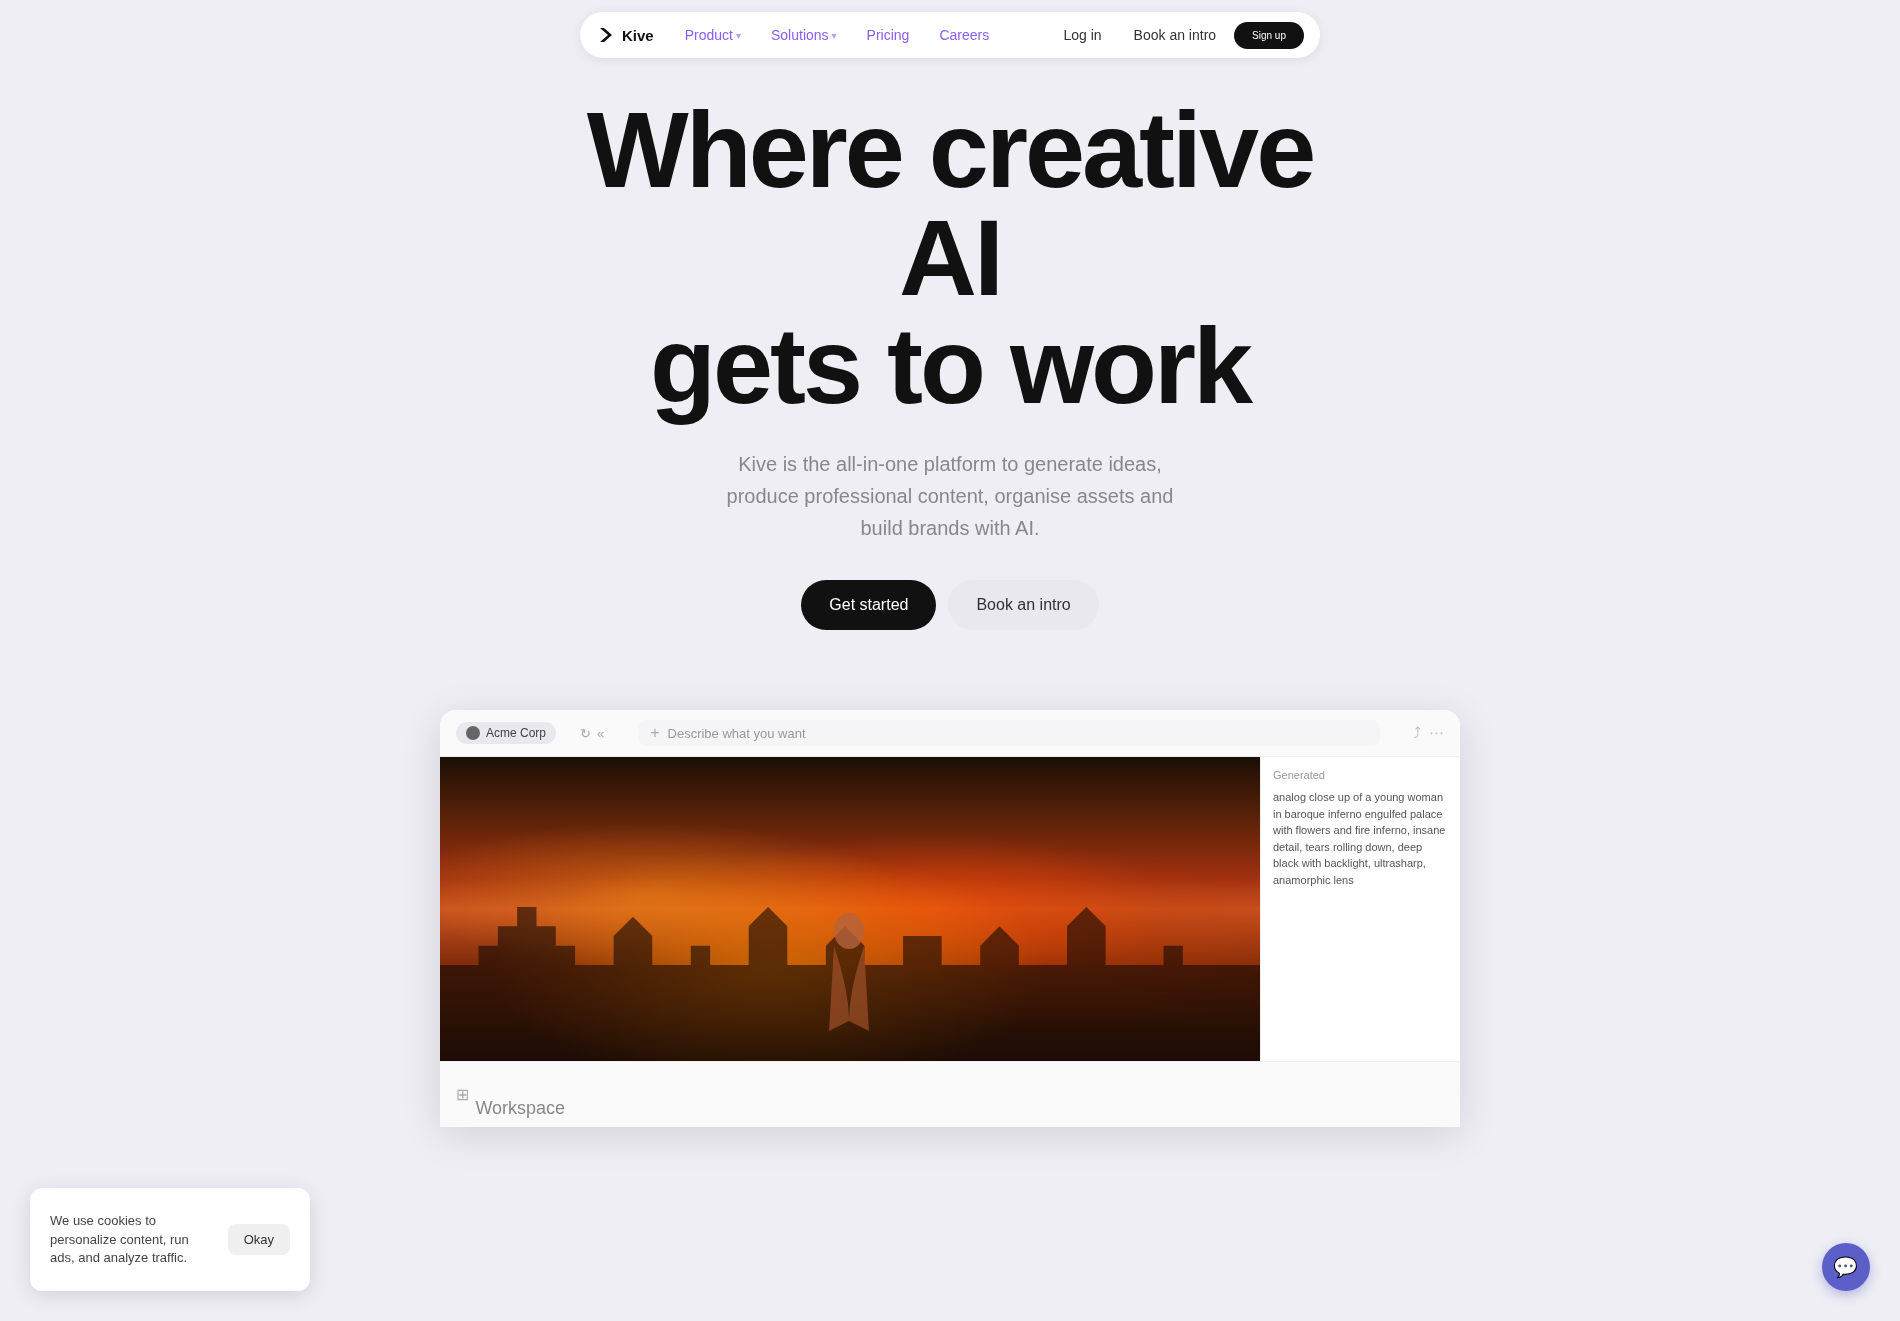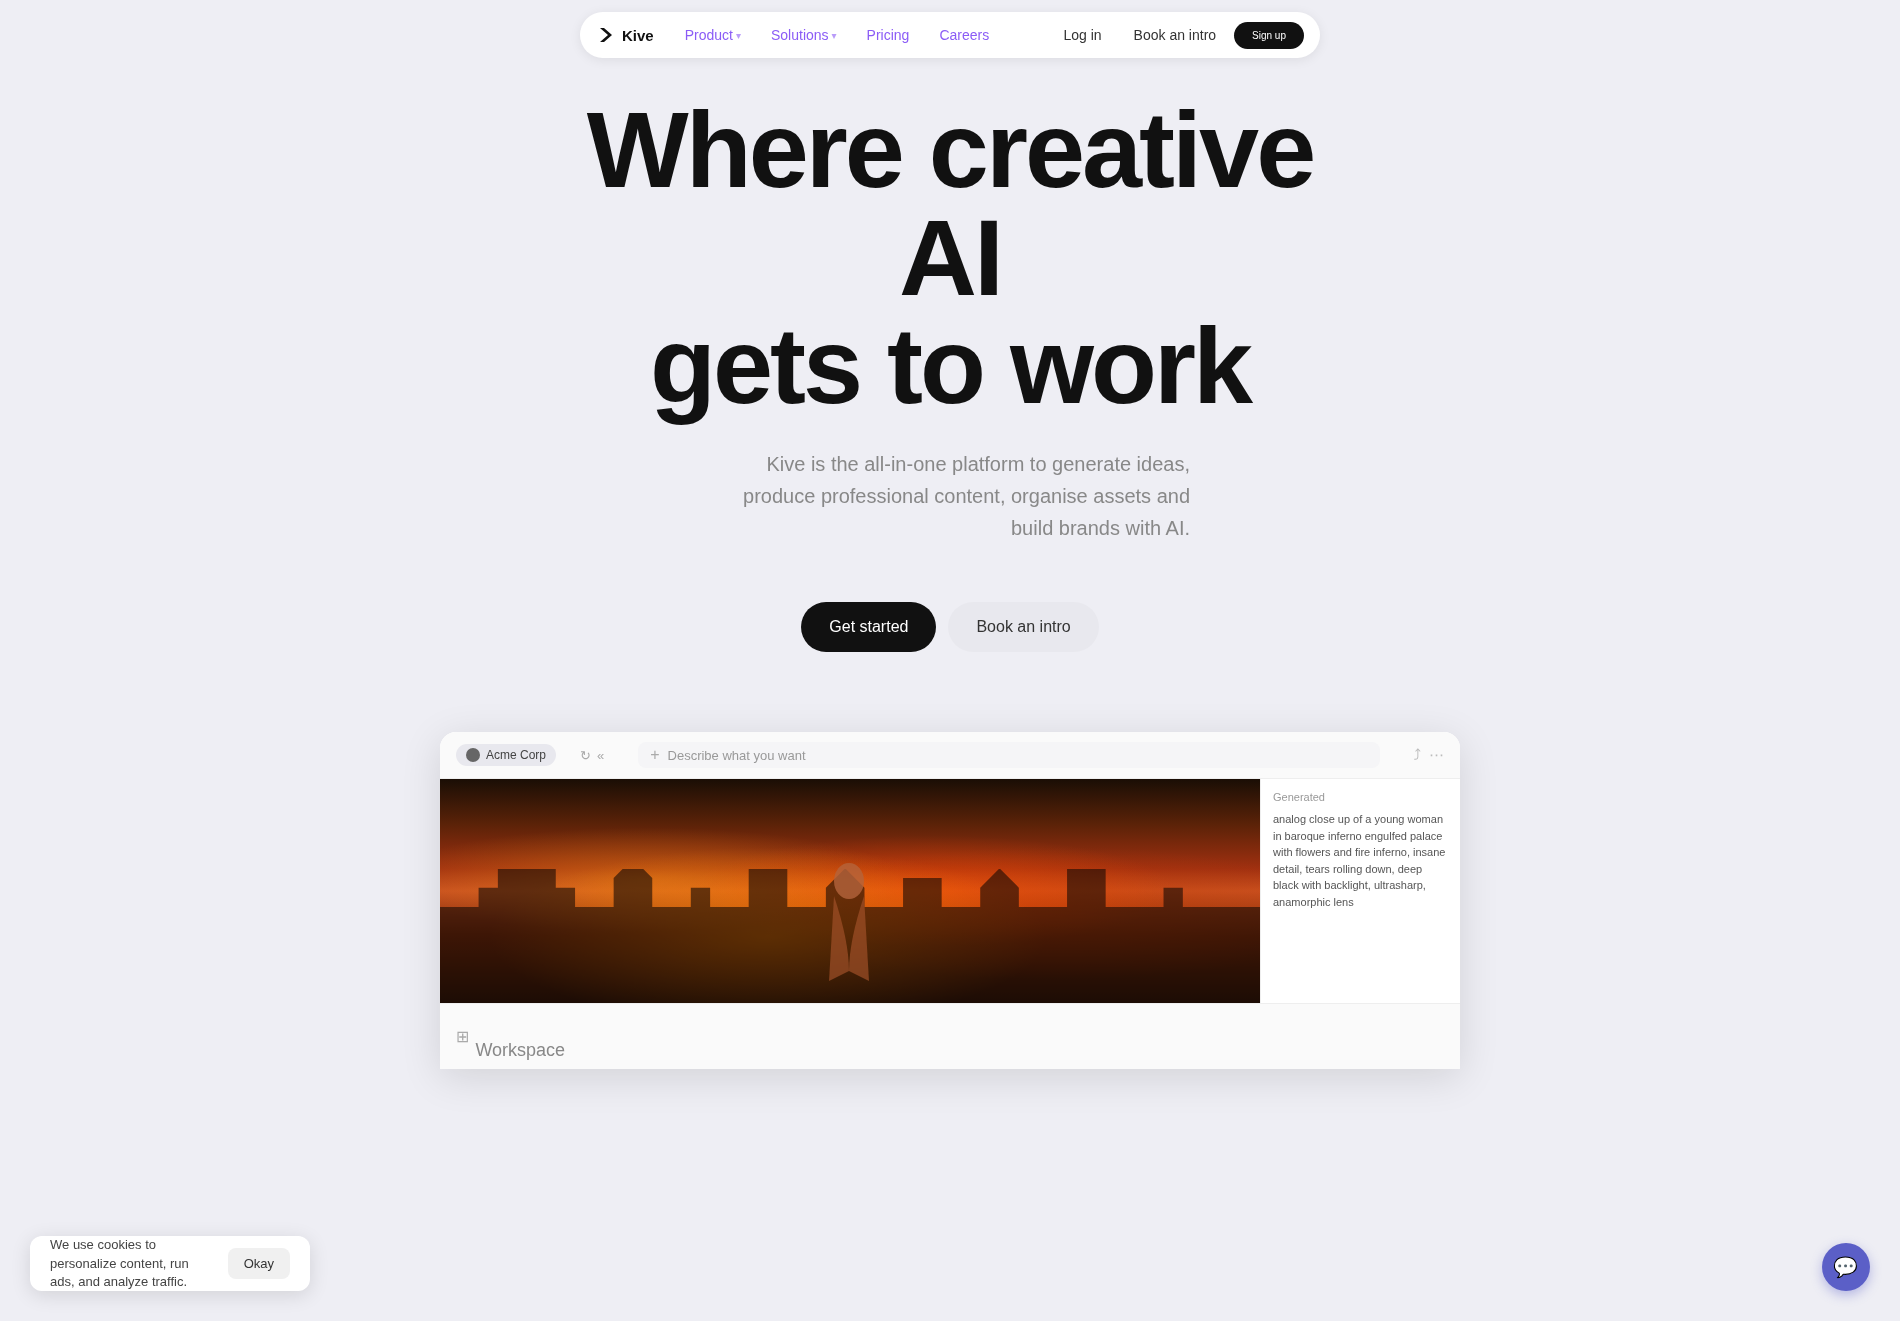--- a/index.html
+++ b/index.html
@@ -130,22 +130,21 @@
       letter-spacing: -3px;
       max-width: 820px;
       margin-bottom: 28px;
     }
 
     .hero-subtitle {
       font-size: 20px;
       color: #888;
       line-height: 1.6;
       max-width: 480px;
-      margin-bottom: 58px;
-      text-align: right;
+      margin-bottom: 36px;
     }
 
     .hero-cta {
       display: flex;
       gap: 12px;
       align-items: center;
     }
 
     .btn-get-started {
       padding: 16px 28px;
@@ -243,21 +242,21 @@
 
     .demo-toolbar-right {
       display: flex;
       gap: 8px;
       color: #bbb;
       font-size: 15px;
     }
 
     .demo-content {
       display: flex;
-      height: 224px;
+      height: 304px;
       overflow: hidden;
     }
 
     .demo-main {
       flex: 1;
       position: relative;
       overflow: hidden;
     }
 
     .demo-image-content {
@@ -292,21 +291,21 @@
       line-height: 1.5;
     }
 
     
     .cookie-banner {
       position: fixed;
       bottom: 30px;
       left: 30px;
       background: #fff;
       border-radius: 12px;
-      padding: 0 20px;
+      padding: 24px 20px;
       width: 280px;
       box-shadow: 0 4px 20px rgba(0,0,0,0.12);
       display: flex;
       align-items: center;
       gap: 12px;
       z-index: 200;
     }
 
     .cookie-text {
       font-size: 13px;

